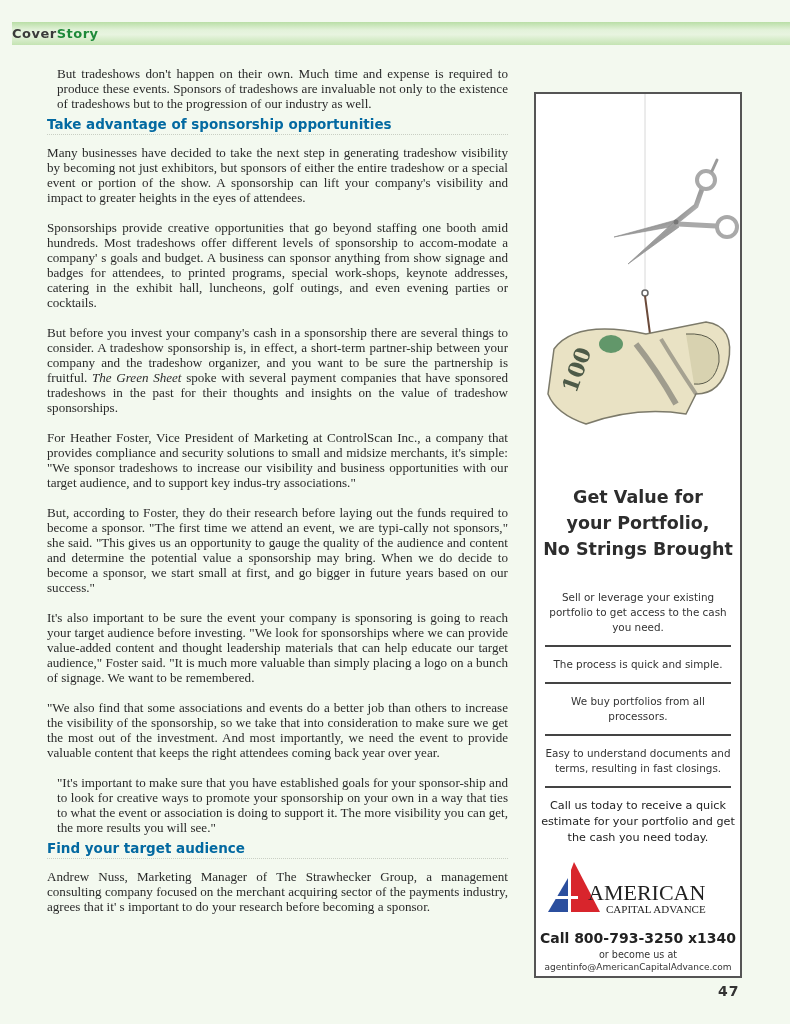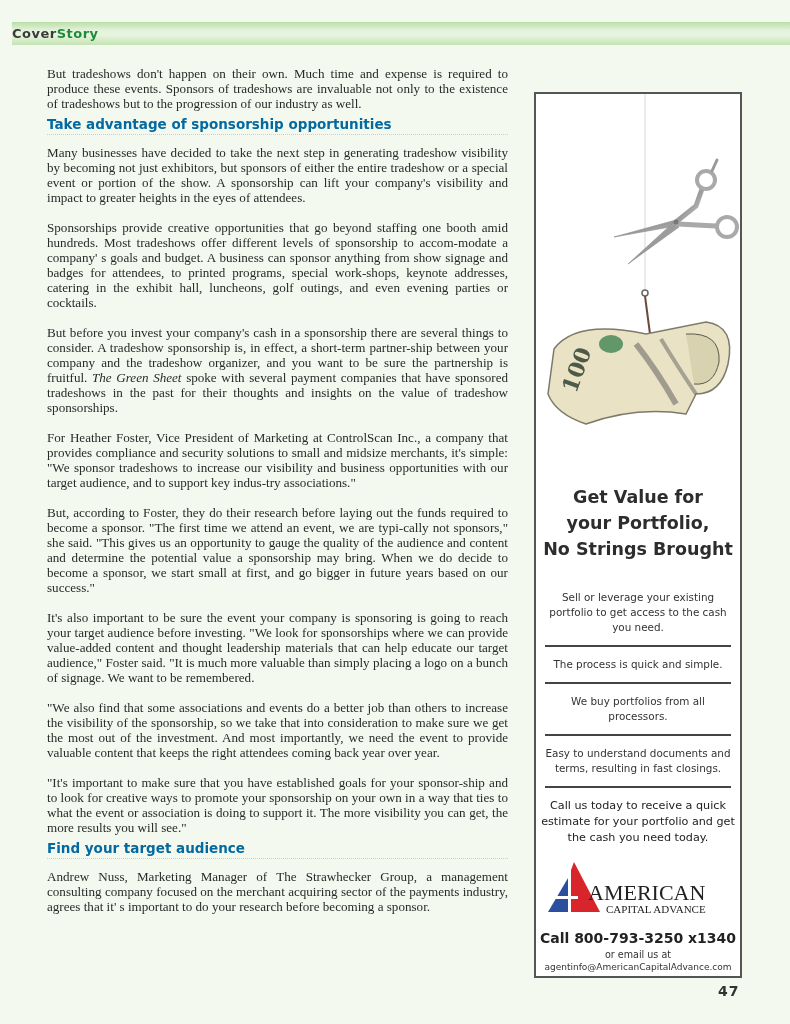--- a/index.html
+++ b/index.html
@@ -27,21 +27,21 @@
   }
   .kicker {
     font-family: "DejaVu Sans", sans-serif; font-weight: bold;
     font-size: 11.5px; color: #333; margin: 0 0 9px 0; letter-spacing: 0.3px;
   }
   .article p {
     margin: 0 0 15px 0;
     font-size: 13.1px; line-height: 15px;
     text-align: justify; color: #2a2a2a;
   }
-  .article p.tight { margin-bottom: 5px; }
+  .article p.tight { margin-bottom: 5px; margin-left: 10px; }
   .article h2 {
     font-family: "DejaVu Sans", sans-serif; font-weight: bold;
     font-size: 13.5px; color: #0369a1; margin: 0 0 10px 0;
     padding-bottom: 2px;
     border-bottom: 1px dotted #c9cfc4;
   }
   .article em { font-style: italic; }
 
   .ad {
     position: absolute; left: 534px; top: 92px; width: 208px; height: 886px;
@@ -164,17 +164,17 @@
 
   <svg class="ad-logo" viewBox="0 0 190 60">
     <polygon points="4,52 24,18 24,52" fill="#2b4f9e"></polygon>
     <polygon points="27,52 27,10 30,2 56,52" fill="#d8252c"></polygon>
     <rect x="4" y="36" width="30" height="3" fill="#fff"></rect>
     <text x="44" y="40" font-family="Liberation Serif, serif" font-size="22" fill="#222">AMERICAN</text>
     <text x="62" y="53" font-family="Liberation Serif, serif" font-size="11" fill="#222">CAPITAL ADVANCE</text>
   </svg>
 
   <div class="ad-phone">Call 800-793-3250 x1340</div>
-  <div class="ad-email-lead">or email us at</div>
+  <div class="ad-email-lead">or become us at</div>
   <div class="ad-email">agentinfo@AmericanCapitalAdvance.com</div>
 </div>
 
 <div class="page-number">47</div>
 
 </body></html>

